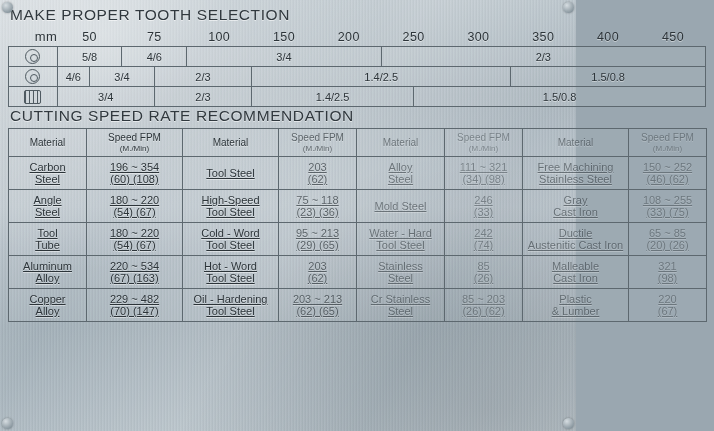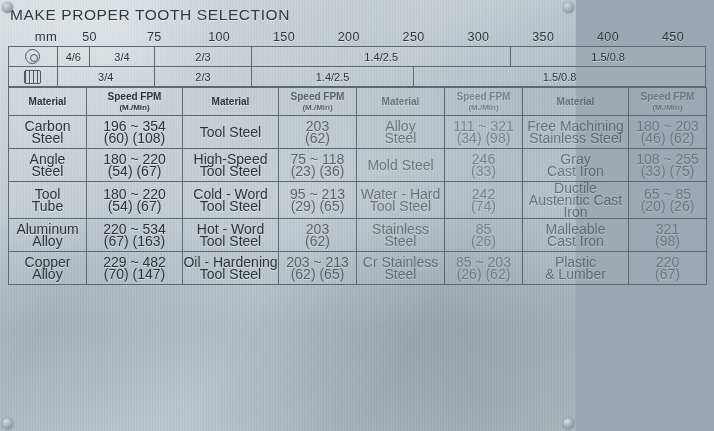--- a/index.html
+++ b/index.html
@@ -72,23 +72,23 @@
     border:1.2px solid #4f5a61;
   }
   .sym.bundle{
     background:repeating-linear-gradient(90deg,#4f5a61 0 1.2px, transparent 1.2px 4px);
   }
   .inchrow td{font-size:11.5px;}
   .inchrow td.lbl{text-align:left;padding-left:3px;font-size:12.5px;}
 
   
   #speed-table{table-layout:fixed;}
-  #speed-table th{height:27px;line-height:11px;font-weight:700;font-size:10px;}
+  #speed-table th{height:27px;line-height:11px;font-weight:400;font-size:10px;}
   #speed-table th .sub{font-size:8px;display:block;}
-  #speed-table td{height:32px;line-height:12px;font-size:14px;}
+  #speed-table td{height:32px;line-height:12px;font-size:11px;text-decoration:underline;}
   #speed-table td .l2{display:block;}
   .faded{opacity:.42;}
   .faded2{opacity:.55;}
   .faded3{opacity:.68;}
 
   
   .bolt{
     position:absolute;width:11px;height:11px;border-radius:50%;
     background:radial-gradient(circle at 35% 30%,#d6dde1,#8d9aa2 70%,#6d7a82);
     box-shadow:0 0 2px rgba(0,0,0,.35);
@@ -145,20 +145,27 @@
         <td colspan="2">100</td>
         <td colspan="2">150</td>
         <td colspan="2">200</td>
         <td colspan="2">250</td>
         <td colspan="2">300</td>
         <td colspan="2">350</td>
         <td colspan="2">400</td>
         <td colspan="2">450</td>
       </tr>
 
+      <tr>
+        <td><span class="sym round"></span></td>
+        <td colspan="2">5/8</td>
+        <td colspan="2">4/6</td>
+        <td colspan="6">3/4</td>
+        <td colspan="10">2/3</td>
+      </tr>
 
       <tr>
         <td><span class="sym round"></span></td>
         <td colspan="1">4/6</td>
         <td colspan="2">3/4</td>
         <td colspan="3">2/3</td>
         <td colspan="8">1.4/2.5</td>
         <td colspan="6">1.5/0.8</td>
       </tr>
 
@@ -166,20 +173,21 @@
         <td><span class="sym bundle"></span></td>
         <td colspan="3">3/4</td>
         <td colspan="3">2/3</td>
         <td colspan="5">1.4/2.5</td>
         <td colspan="9">1.5/0.8</td>
       </tr>
 
     </tbody>
       </table>
 
+    <h1 class="section section2">CUTTING SPEED RATE RECOMMENDATION</h1>
 
     <table id="speed-table">
       <colgroup>
         <col style="width:78px">
           <col style="width:96px">
         <col style="width:96px">
           <col style="width:78px">
         <col style="width:88px">
           <col style="width:78px">
         <col style="width:106px">
@@ -198,21 +206,21 @@
       </tr>
 
       <tr>
         <td><span>Carbon</span><span class="l2">Steel</span></td>
         <td><span>196 ~ 354</span><span class="l2">(60)   (108)</span></td>
         <td><span>Tool Steel</span><span class="l2"></span></td>
         <td class="faded3"><span>203</span><span class="l2">(62)</span></td>
         <td class="faded2"><span>Alloy</span><span class="l2">Steel</span></td>
         <td class="faded"><span>111 ~ 321</span><span class="l2">(34)   (98)</span></td>
         <td class="faded2"><span>Free Machining</span><span class="l2">Stainless Steel</span></td>
-        <td class="faded"><span>180 ~ 203</span><span class="l2">(46)   (62)</span></td>
+        <td class="faded"><span>150 ~ 252</span><span class="l2">(46)   (62)</span></td>
       </tr>
 
       <tr>
         <td><span>Angle</span><span class="l2">Steel</span></td>
         <td><span>180 ~ 220</span><span class="l2">(54)   (67)</span></td>
         <td><span>High-Speed</span><span class="l2">Tool Steel</span></td>
         <td class="faded3"><span>75 ~ 118</span><span class="l2">(23)   (36)</span></td>
         <td class="faded2"><span>Mold Steel</span><span class="l2"></span></td>
         <td class="faded"><span>246</span><span class="l2">(33)</span></td>
         <td class="faded2"><span>Gray</span><span class="l2">Cast Iron</span></td>

